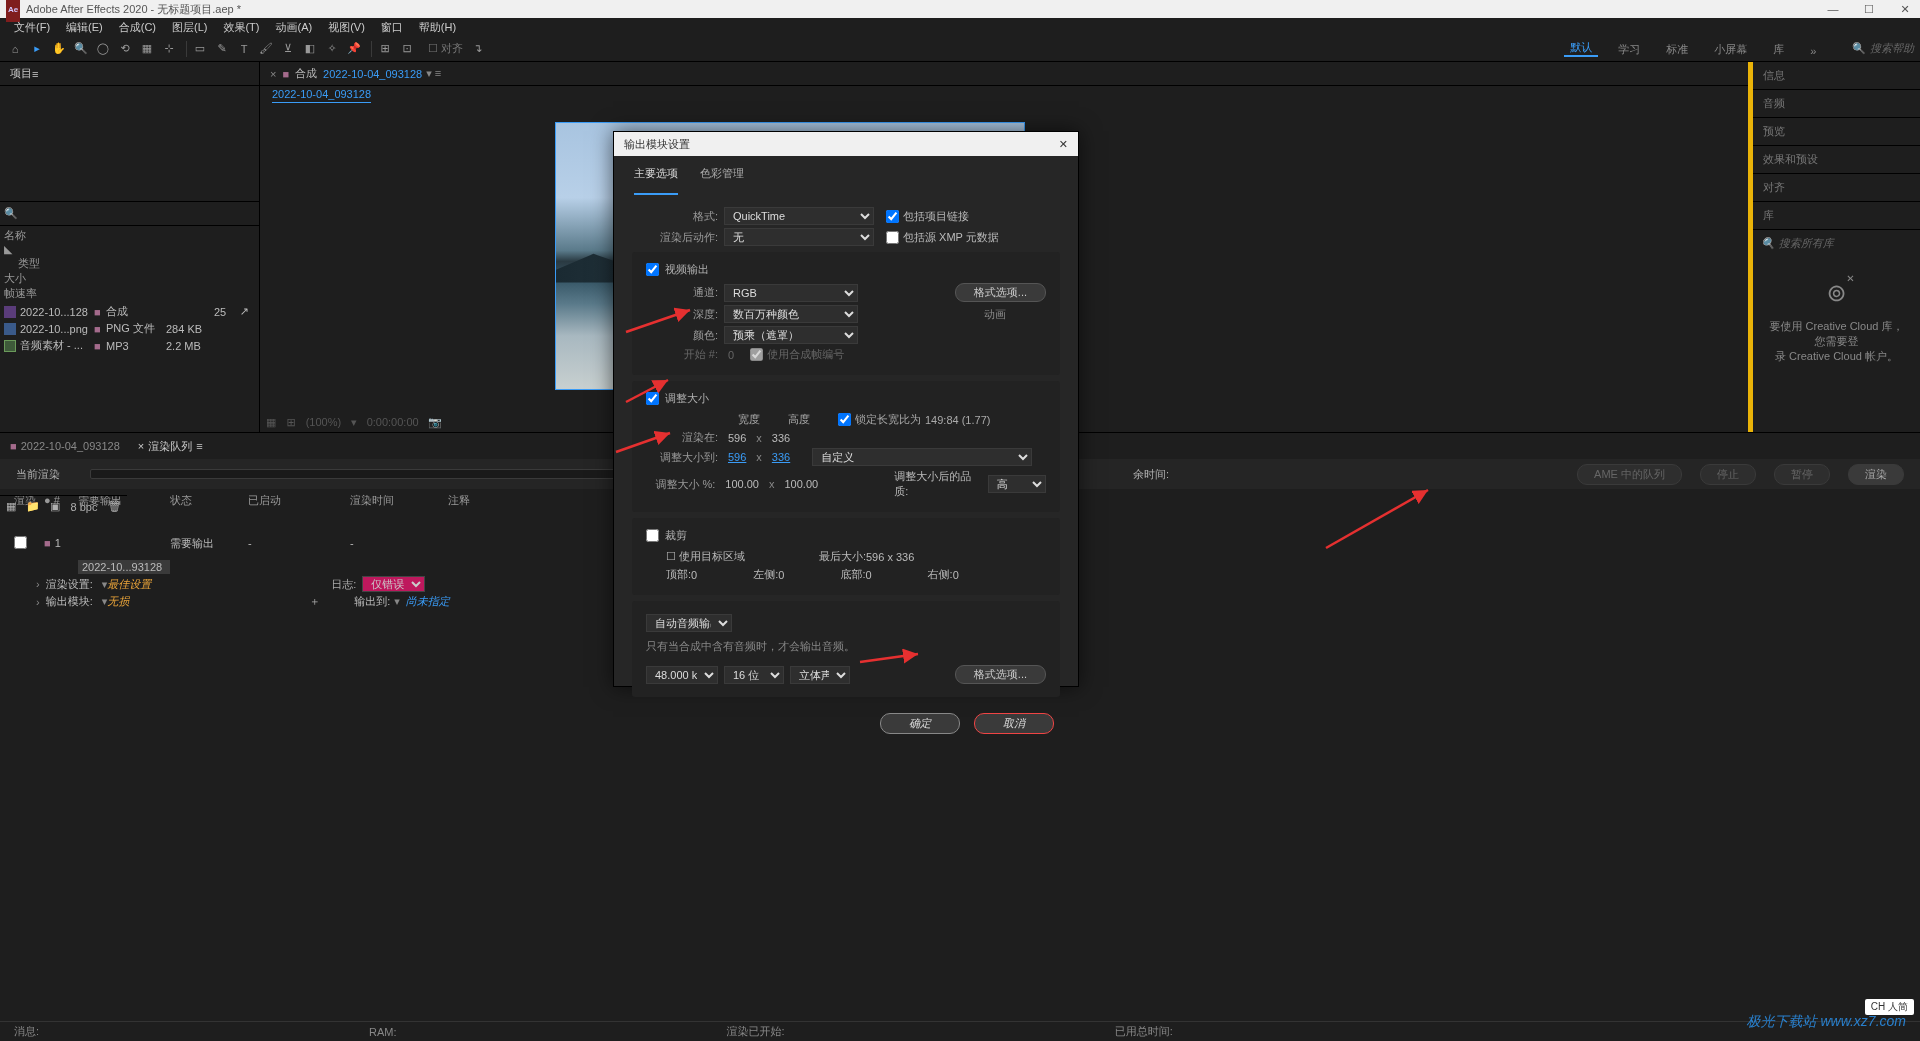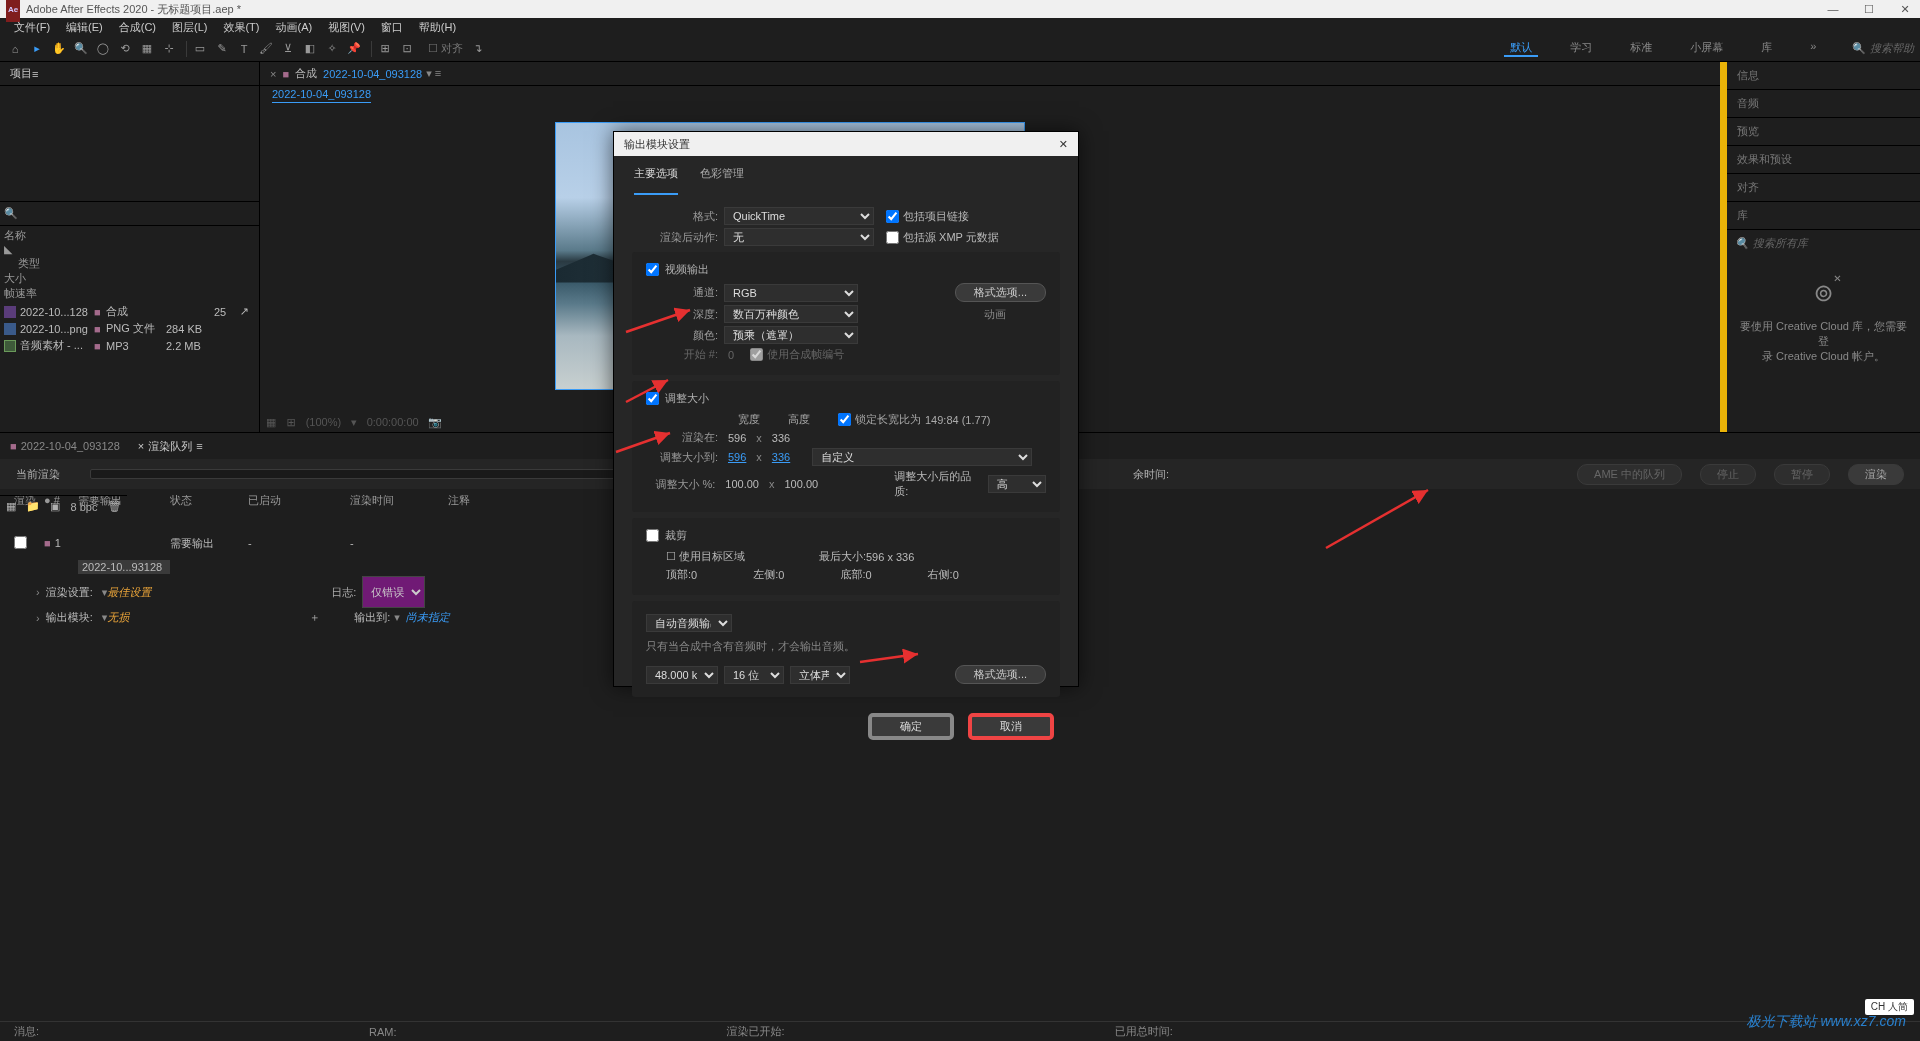--- a/index.html
+++ b/index.html
@@ -14,21 +14,21 @@
 
 
 .menubar { height: 18px; background: #1e1e1e; display: flex; align-items: center; padding: 0 6px; }
 .menubar .menu-item { padding: 0 8px; color: #ccc; cursor: pointer; }
 
 
 .toolbar { height: 26px; background: #1e1e1e; border-bottom: 1px solid #000; display: flex; align-items: center; padding: 0 6px; }
 .toolbar .tool { width: 18px; height: 18px; margin-right: 4px; color: #999; display: inline-flex; align-items: center; justify-content: center; cursor: pointer; }
 .toolbar .tool.active { color: #3a9cf7; }
 .toolbar .divider { width: 1px; height: 16px; background: #3a3a3a; margin: 0 4px; }
-.toolbar .right-tabs { margin-left: auto; display: flex; gap: 26px; padding-right: 30px; }
+.toolbar .right-tabs { margin-left: auto; display: flex; gap: 14px; padding-right: 30px; align-items: flex-end; }
 .toolbar .wtab { color: #888; cursor: pointer; padding: 0 6px; }
 .toolbar .wtab.active { color: #3a9cf7; border-bottom: 2px solid #3a9cf7; }
 .toolbar .search-area { display: flex; align-items: center; color: #666; }
 
 
 .main { display: flex; height: 370px; }
 .left-panel { width: 260px; background: #1e1e1e; border-right: 1px solid #000; }
 .panel-tab { height: 24px; display: flex; align-items: center; padding: 0 10px; color: #ccc; border-bottom: 1px solid #000; }
 .panel-blank { height: 116px; border-bottom: 1px solid #000; }
 .search-row { height: 24px; display: flex; align-items: center; padding: 0 4px; color: #777; border-bottom: 1px solid #000; }
@@ -54,21 +54,21 @@
 .comp-tabs .label { color: #bbb; margin-right: 6px; }
 .comp-tabs .cname { color: #3a9cf7; }
 .comp-subtab { height: 20px; padding: 2px 12px; }
 .comp-subtab span { color: #3a9cf7; border-bottom: 1px solid #3a9cf7; padding-bottom: 2px; }
 .viewer { position: absolute; left: 295px; top: 60px; width: 470px; height: 268px; }
 .viewer-img { width: 100%; height: 100%; background: linear-gradient(180deg, #a8c4e0 0%, #b8d0e8 28%, #5a7a8a 48%, #2a3a42 52%, #3a5a6a 60%, #5a7a8a 68%, #a8b8c0 80%, #c8d0d0 100%); position: relative; border: 1px solid #3a9cf7; }
 .viewer-img::before { content: ""; position: absolute; left: 0; top: 48%; width: 40%; height: 12%; background: linear-gradient(90deg, #1a2a32, #2a3a42); clip-path: polygon(0 60%, 20% 10%, 40% 50%, 60% 5%, 80% 40%, 100% 70%, 100% 100%, 0 100%); }
 .cursor-arrow { position: absolute; left: 370px; top: 175px; color: #fff; font-size: 14px; }
 .comp-footer { position: absolute; bottom: 0; height: 20px; display: flex; align-items: center; gap: 10px; padding: 0 6px; color: #555; font-size: 10px; }
 
-.right-panel { width: 200px; background: #1e1e1e; border-left: 7px solid #eab308; }
+.right-panel { width: 172px; background: #1e1e1e; border-left: 5px solid #eab308; }
 .right-panel .rp-tab { padding: 6px 10px; color: #777; border-bottom: 1px solid #000; cursor: pointer; }
 .lib-section { text-align: center; padding: 22px 12px; color: #888; }
 .lib-icon { font-size: 24px; color: #888; margin-bottom: 12px; position: relative; display: inline-block; }
 .lib-icon .x { position: absolute; top: -6px; right: -8px; font-size: 10px; }
 .lib-search { display: flex; align-items: center; padding: 6px 8px; color: #666; font-style: italic; }
 
 
 .lower { height: 590px; background: #1e1e1e; border-top: 1px solid #000; }
 .lower-tabs { height: 26px; display: flex; align-items: center; padding: 0 10px; }
 .lower-tabs .ltab { margin-right: 18px; color: #888; display: flex; align-items: center; gap: 4px; }
@@ -93,21 +93,21 @@
 .rq-row .rname { width: 92px; background: #3a3a3a; padding: 1px 4px; margin-top: 48px; }
 .rq-row .rstatus { width: 78px; }
 .rq-row .rstart { width: 102px; }
 .rq-sub { padding: 1px 14px 1px 36px; display: flex; align-items: center; color: #bbb; }
 .rq-sub .arrow { margin-right: 6px; color: #888; }
 .rq-sub .slabel { width: 56px; }
 .rq-sub .slink { color: #e8a339; font-style: italic; }
 .rq-sub .slink2 { color: #3a9cf7; font-style: italic; margin-left: 6px; }
 .rq-sub .log { margin-left: 180px; color: #aaa; }
 .rq-sub .plus { margin-left: 180px; color: #aaa; }
-.rq-sub select { background: #701a75; border: 1px solid #444; color: #ccc; margin-left: 6px; font-size: 11px; padding: 8px 4px; }
+.rq-sub select { background: #be185d; border: 1px solid #444; color: #ccc; margin-left: 6px; font-size: 11px; padding: 0 4px; }
 
 
 .statusbar { position: absolute; bottom: 0; width: 100%; height: 20px; background: #1e1e1e; border-top: 1px solid #333; display: flex; align-items: center; padding: 0 14px; color: #888; }
 .statusbar .s-item { margin-right: 330px; }
 
 
 .ime { position: absolute; right: 6px; bottom: 26px; background: #fff; color: #333; padding: 1px 6px; border-radius: 2px; font-size: 10px; }
 .watermark { position: absolute; right: 14px; bottom: 10px; color: #2a8adf; font-size: 14px; font-style: italic; opacity: 0.9; }
 
 
@@ -130,21 +130,21 @@
 .dlg-row .x-sep { margin: 0 6px; color: #888; }
 .dlg-row .fmt-btn { margin-left: auto; padding: 1px 18px; background: #3a3a3a; border: 1px solid #555; border-radius: 9px; color: #ccc; cursor: pointer; }
 .dlg-row .dim { color: #666; }
 .dlg-head-chk { display: flex; align-items: center; margin-bottom: 6px; }
 .dlg-head-chk input { margin-right: 6px; }
 .col-hdr { display: flex; margin-left: 78px; color: #aaa; }
 .col-hdr .ch { width: 50px; text-align: center; }
 .col-hdr .lock { margin-left: 14px; display: flex; align-items: center; gap: 4px; }
 .dlg-note { color: #888; padding: 4px 0 8px; }
 .dlg-btns { display: flex; justify-content: flex-end; gap: 14px; padding: 10px 24px 14px; }
-.dlg-btns .btn { padding: 2px 28px; border-radius: 5px; border: 4px solid #ef4444; background: #3a3a3a; color: #ddd; cursor: pointer; }
+.dlg-btns .btn { padding: 2px 28px; border-radius: 10px; border: 1px solid #ef4444; background: #3a3a3a; color: #ddd; cursor: pointer; font-style: italic; }
 .dlg-btns .btn.primary { border-color: #888; }
 
 
 .arrow-red { position: absolute; pointer-events: none; }
 .arrow-red svg { overflow: visible; }
 
 .proj-wrap { position: relative; height: 214px; }
 </style>
 </head>
 <body>

